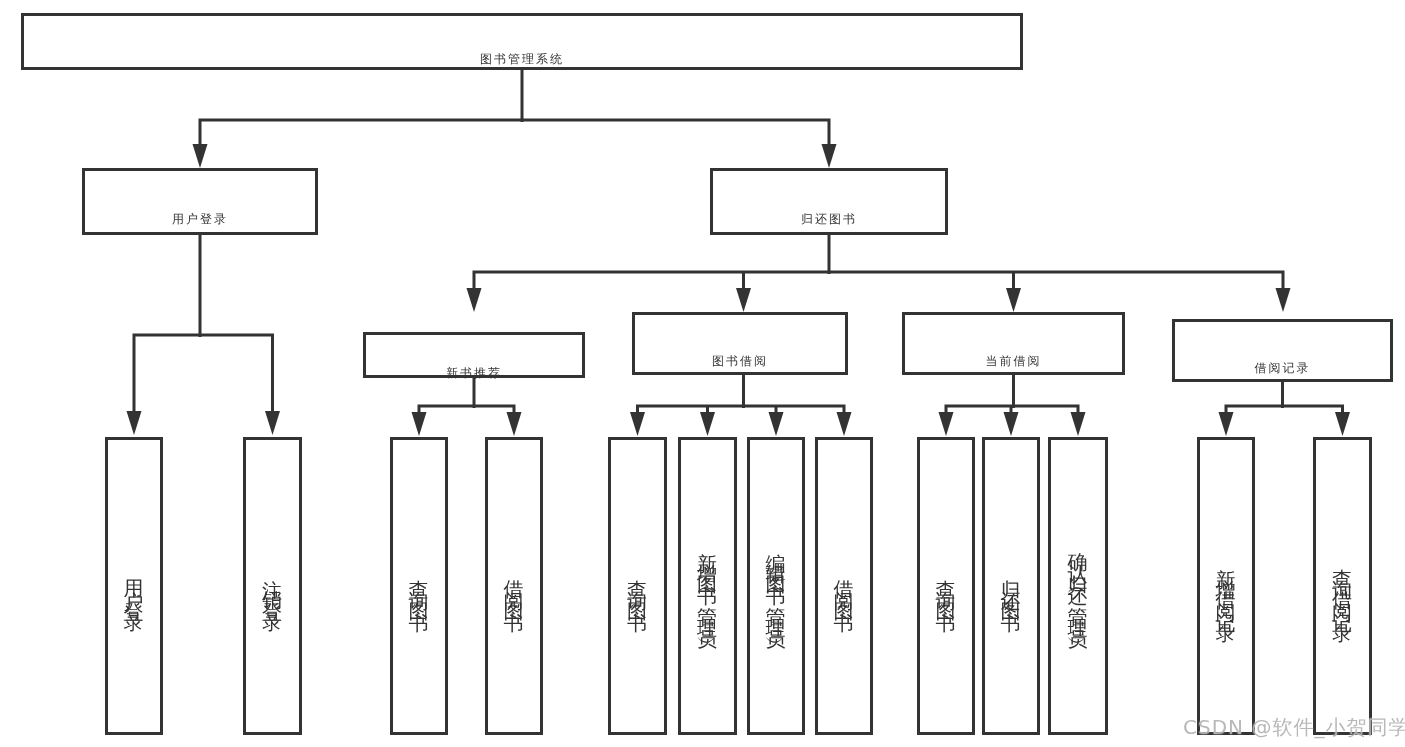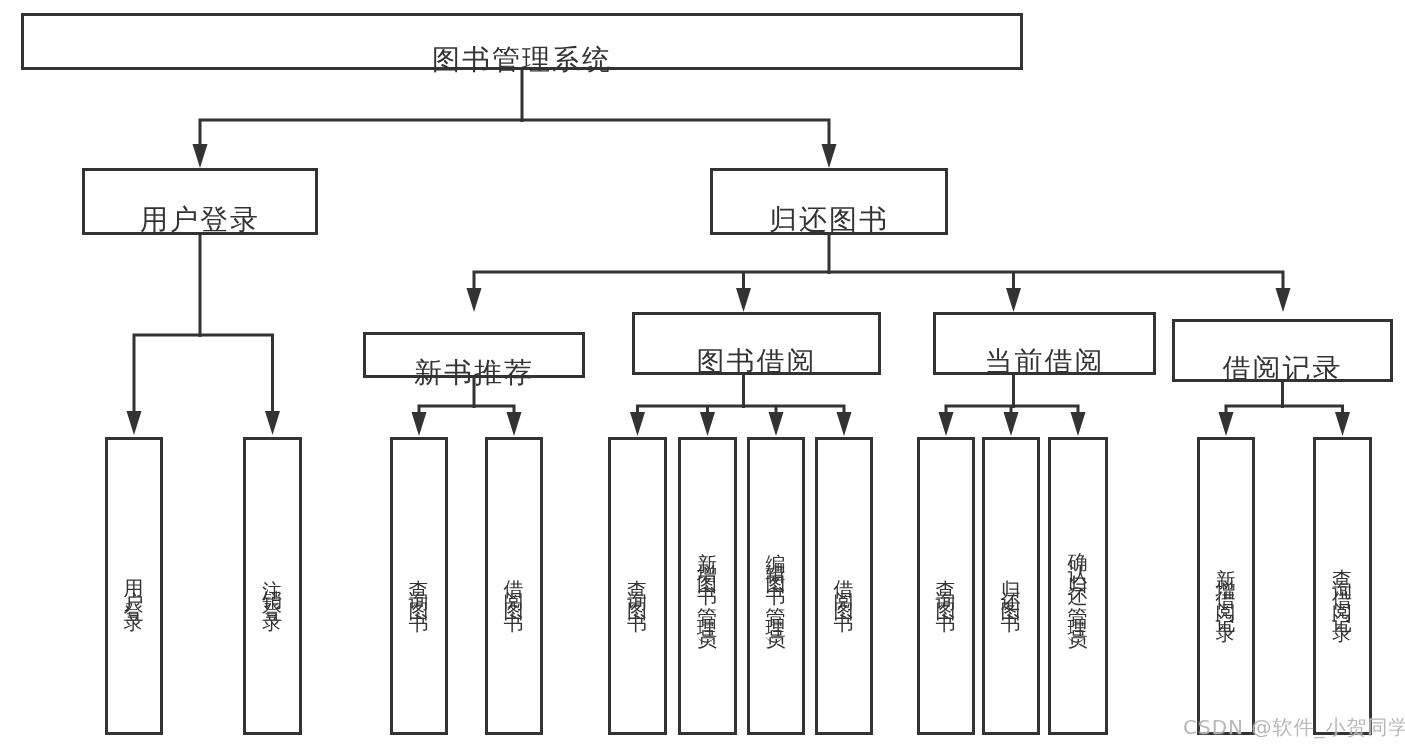--- a/index.html
+++ b/index.html
@@ -5,21 +5,21 @@
   html,body{margin:0;padding:0;background:#ffffff;}
   .stage{
     position:relative;width:1405px;height:747px;background:#ffffff;overflow:hidden;
     font-family:"DejaVu Sans","Liberation Sans",sans-serif;color:#333333;
   }
   .wires{position:absolute;left:0;top:0;z-index:1;}
   .box{
     position:absolute;box-sizing:border-box;border:3px solid #333333;background:#ffffff;
     display:flex;align-items:center;justify-content:center;z-index:2;
   }
-  .box.h .lbl{font-size:28px;letter-spacing:2px;white-space:nowrap;margin-top:36px;}
+  .box.h .lbl{font-size:12px;letter-spacing:2px;white-space:nowrap;margin-top:36px;}
   .box.v .lbl{
     writing-mode:vertical-rl;text-orientation:mixed;
     font-size:20px;letter-spacing:11px;line-height:1;white-space:nowrap;
   }
   .watermark{
     position:absolute;left:1183px;top:714px;z-index:3;
     font-size:20px;letter-spacing:1px;white-space:nowrap;
     color:rgba(178,178,178,0.92);
     text-shadow:0 0 2px rgba(255,255,255,0.8);
   }
@@ -91,24 +91,24 @@
   <div class="box h" style="left:82px;top:168px;width:236px;height:67px">
     <span class="lbl">用户登录</span>
   </div>
   <div class="box h" style="left:710px;top:168px;width:238px;height:67px">
     <span class="lbl">归还图书</span>
   </div>
 
   <div class="box h" style="left:363px;top:332px;width:222px;height:46px">
     <span class="lbl">新书推荐</span>
   </div>
-  <div class="box h" style="left:632px;top:312px;width:249px;height:63px">
+  <div class="box h" style="left:632px;top:312px;width:216px;height:63px">
     <span class="lbl">图书借阅</span>
   </div>
-  <div class="box h" style="left:933px;top:312px;width:223px;height:63px">
+  <div class="box h" style="left:902px;top:312px;width:223px;height:63px">
     <span class="lbl">当前借阅</span>
   </div>
   <div class="box h" style="left:1172px;top:319px;width:221px;height:63px">
     <span class="lbl">借阅记录</span>
   </div>
 
   <div class="box v" style="left:105px;top:437px;width:58px;height:298px">
     <span class="lbl">用户登录</span>
   </div>
   <div class="box v" style="left:243px;top:437px;width:59px;height:298px">

